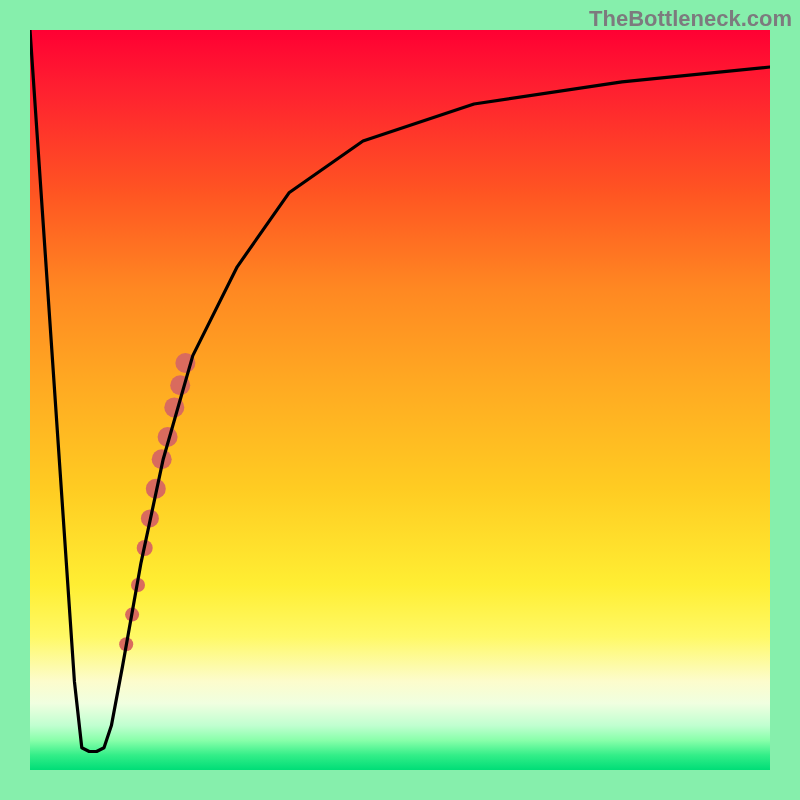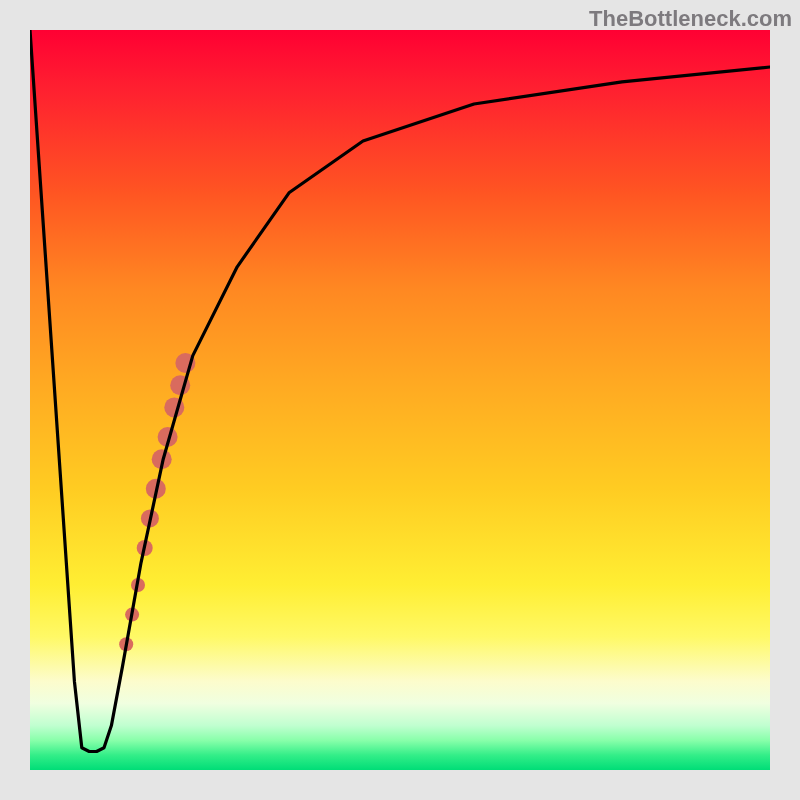--- a/index.html
+++ b/index.html
@@ -7,21 +7,21 @@
     padding: 0;
     width: 800px;
     height: 800px;
     overflow: hidden;
     background: #000;
   }
   .chart-container {
     position: relative;
     width: 800px;
     height: 800px;
-    background: #e5e5e5;
+    background: #86efac;
   }
   .plot-area {
     position: absolute;
     left: 30px;
     top: 30px;
     width: 740px;
     height: 740px;
     background: linear-gradient(to bottom,
       #ff0033 0%,
       #ff2030 8%,

